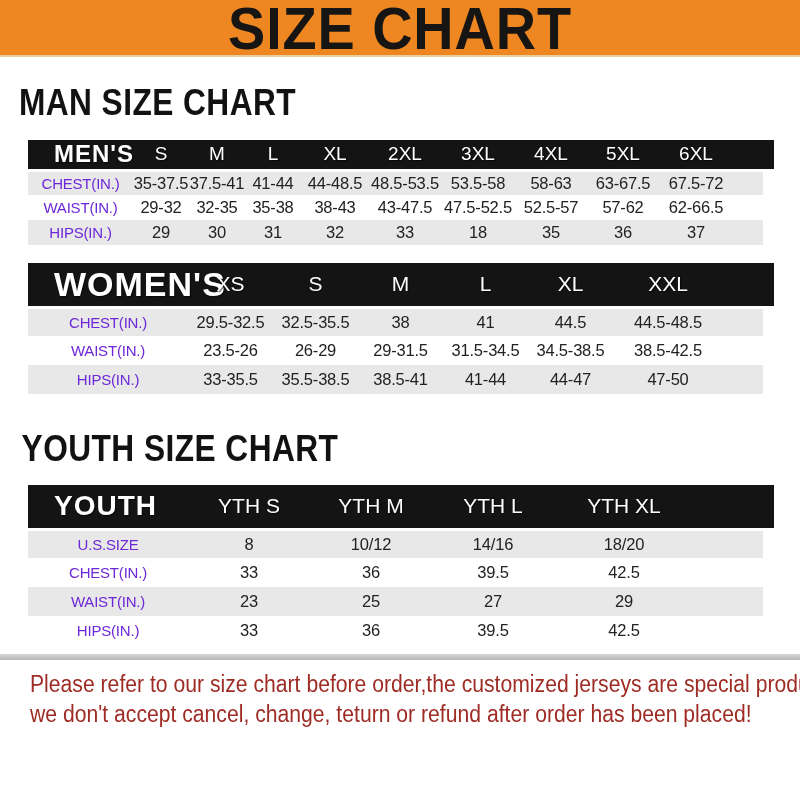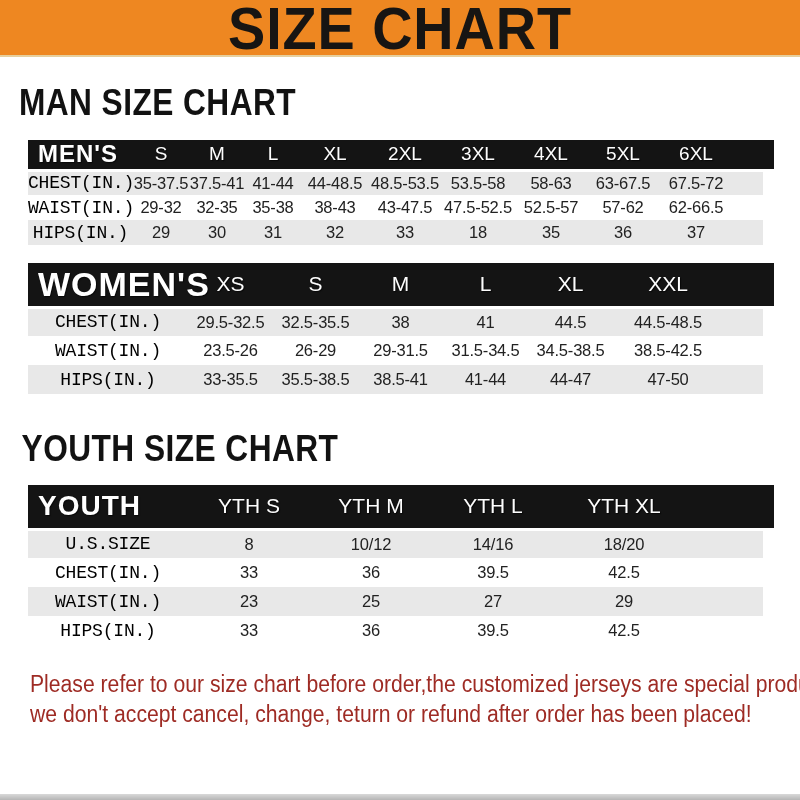--- a/index.html
+++ b/index.html
@@ -2,21 +2,21 @@
 <html style="--banner-bg: #ee8721; --bar-bg: #141414; --row-alt-bg: #e8e8e8; --note-color: #9e2b24;"><head>
 <meta charset="utf-8">
 <style>
   * { box-sizing: border-box; margin: 0; padding: 0; }
   html, body { width: 800px; height: 800px; overflow: hidden; }
   body {
     font-family: "Liberation Sans", sans-serif;
     background: #ffffff;
     color: #1e1e1e;
   }
-  .page { width: 800px; height: 800px; background: #fff; position: relative; }
+  .page { width: 800px; height: 660px; background: #fff; position: relative; }
 
   
   .banner {
     height: 57px;
     background: var(--banner-bg, #ee8721);
     text-align: center;
     line-height: 57px;
     border-bottom: 2px solid #e6cf9d;
     overflow: hidden;
   }
@@ -63,21 +63,21 @@
     background: var(--bar-bg, #141414);
     color: #fdfdfd;
     font-weight: 400;
     text-align: center;
     white-space: nowrap;
     overflow: visible;
     text-shadow: 1px 1px 1px rgba(0,0,0,0.6);
   }
   table.size-table thead th.corner {
     text-align: left;
-    padding-left: 10px;
+    padding-left: 26px;
     font-weight: 700;
     letter-spacing: 1px;
     color: #ffffff;
   }
   .sec-0 thead th { height: 30px; font-size: 19px; }
   .sec-1 thead th, .sec-2 thead th { height: 44px; font-size: 21px; }
   .sec-0 thead th.corner { font-size: 24px; }
   .sec-1 thead th.corner { font-size: 34px; }
   .sec-2 thead th.corner { font-size: 28px; letter-spacing: 2px; }
 
@@ -86,21 +86,21 @@
     font-size: 16.5px;
     letter-spacing: -0.2px;
     color: #222;
     white-space: nowrap;
     background: #ffffff;
   }
   .sec-0 tbody td { height: 25px; }
   .sec-1 tbody td, .sec-2 tbody td { height: 29px; }
   table.size-table tbody tr:first-child td { border-top: 3px solid #ffffff; }
   table.size-table tbody tr.alt td { background: var(--row-alt-bg, #e8e8e8); }
-  table.size-table tbody td.row-label { font-size: 18px; color: #000000; font-family: Liberation Mono, monospace; }
+  table.size-table tbody td.row-label { font-size: 15px; color: #6d28d9; }
   table.size-table tbody td.spB { background: #ffffff !important; }
 
   
   .note {
     margin-top: 24px;
     padding-left: 30px;
   }
   .note p {
     color: var(--note-color, #9e2b24);
     font-size: 23px;

